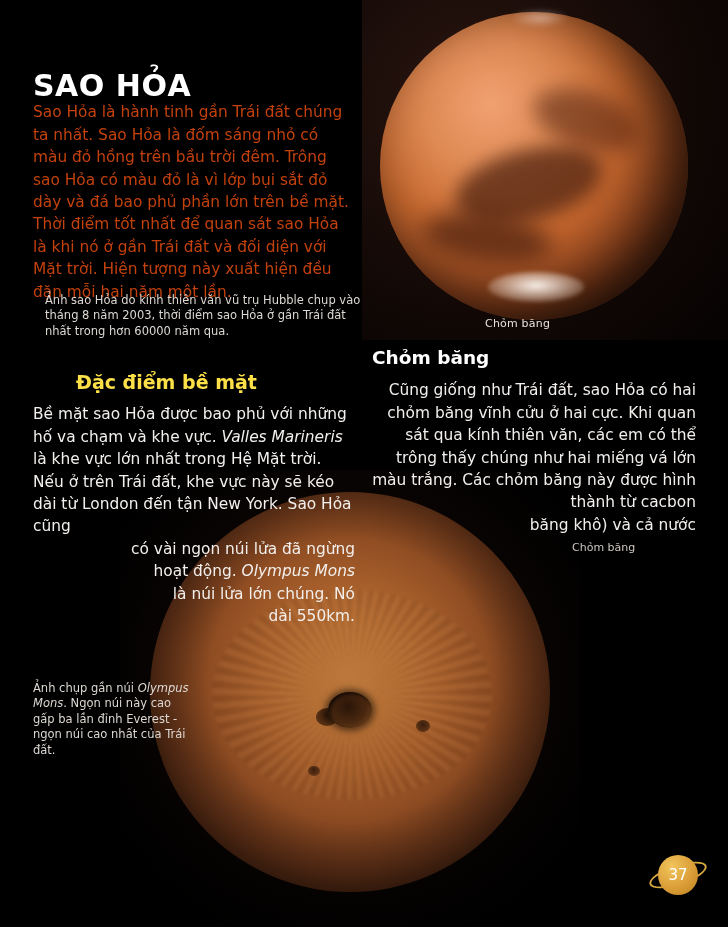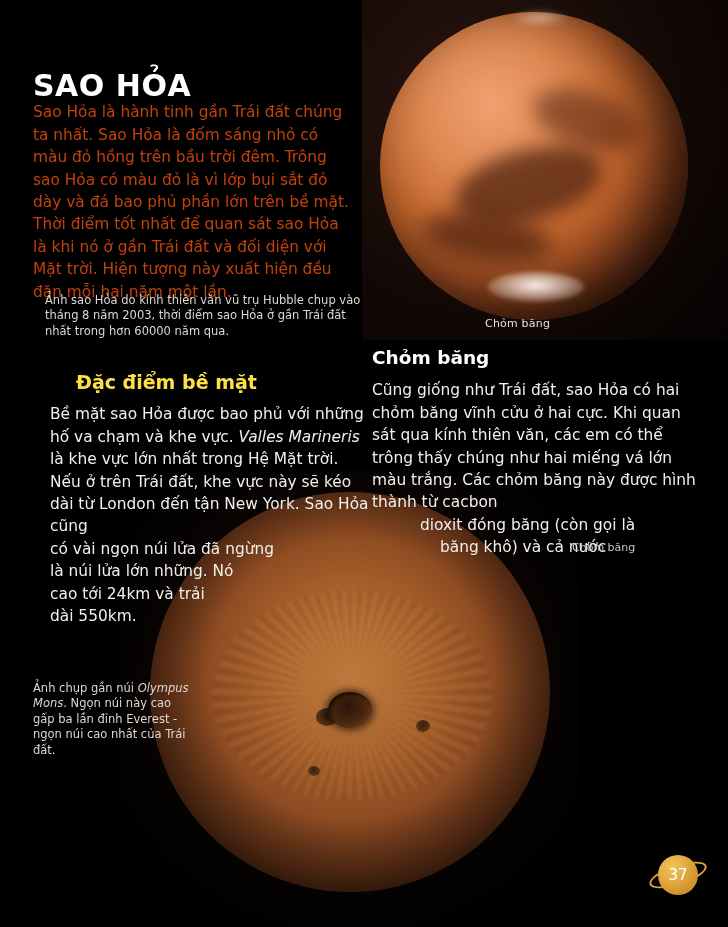--- a/index.html
+++ b/index.html
@@ -222,28 +222,28 @@
     position: absolute;
     left: 33px;
     top: 355px;
     font-size: 19px;
     font-weight: 700;
     color: #fde047;
     margin-left: 43px;
   }
   .body-surface {
     position: absolute;
-    left: 50px;
+    left: 33px;
     top: 388px;
     width: 322px;
     font-size: 15.4px;
     line-height: 22.4px;
     color: #f2efec;
   }
-  .body-surface .narrow { display: block; }
+  .body-surface .narrow { display: block; text-align: right; }
   .caption-oly {
     position: absolute;
     left: 33px;
     top: 669px;
     width: 160px;
     font-size: 11.5px;
     line-height: 15.5px;
     color: #ddd8d3;
   }
   .h2-caps {
@@ -255,21 +255,21 @@
     color: #ffffff;
   }
   .body-caps {
     position: absolute;
     left: 372px;
     top: 364px;
     width: 324px;
     font-size: 15.4px;
     line-height: 22.4px;
     color: #f2efec;
-    text-align: left;
+    text-align: right;
   }
   .body-caps .indent-1 { display: block; padding-left: 48px; }
   .body-caps .indent-2 { display: block; padding-left: 68px; }
   .body-caps .indent-3 { display: block; padding-left: 86px; }
   .cap-label-2 {
     position: absolute;
     left: 572px;
     top: 541px;
     font-size: 11px;
     color: #cdc6c0;
@@ -342,37 +342,36 @@
   <h1 class="title">SAO HỎA</h1>
 
   <p class="intro">Sao Hỏa là hành tinh gần Trái đất chúng ta nhất. Sao Hỏa là đốm sáng nhỏ có màu đỏ hồng trên bầu trời đêm. Trông sao Hỏa có màu đỏ là vì lớp bụi sắt đỏ dày và đá bao phủ phần lớn trên bề mặt. Thời điểm tốt nhất để quan sát sao Hỏa là khi nó ở gần Trái đất và đối diện với Mặt trời. Hiện tượng này xuất hiện đều đặn mỗi hai năm một lần.</p>
 
   <p class="caption-mars">Ảnh sao Hỏa do kính thiên văn vũ trụ Hubble chụp vào tháng 8 năm 2003, thời điểm sao Hỏa ở gần Trái đất nhất trong hơn 60000 năm qua.</p>
 
   <h2 class="h2-surface">Đặc điểm bề mặt</h2>
   <p class="body-surface">
     <span>Bề mặt sao Hỏa được bao phủ với những hố va chạm và khe vực. </span><em class="ital">Valles Marineris</em><span> là khe vực lớn nhất trong Hệ Mặt trời. Nếu ở trên Trái đất, khe vực này sẽ kéo dài từ London đến tận New York. Sao Hỏa cũng</span>
     <span class="narrow">có vài ngọn núi lửa đã ngừng</span>
-    <span class="narrow">là núi lửa lớn những. Nó</span>
-    <span class="narrow">cao tới 24km và trải</span>
+    <span class="narrow"><span>hoạt động. </span><em class="ital">Olympus Mons</em></span>
+    <span class="narrow">là núi lửa lớn chúng. Nó</span>
     <span class="narrow">dài 550km.</span>
   </p>
 
   <p class="caption-oly">
     <span>Ảnh chụp gần núi </span><em class="ital">Olympus Mons</em><span>. Ngọn núi này cao gấp ba lần đỉnh Everest - ngọn núi cao nhất của Trái đất.</span>
   </p>
 
   <h2 class="h2-caps">Chỏm băng</h2>
   <p class="body-caps">
     <span>Cũng giống như Trái đất, sao Hỏa có hai</span>
     <span>chỏm băng vĩnh cửu ở hai cực. Khi quan sát</span>
     <span>qua kính thiên văn, các em có thể trông thấy</span>
     <span>chúng như hai miếng vá lớn màu trắng. Các</span>
     <span>chỏm băng này được hình thành từ cacbon</span>
-    <span class="indent-1">dioxit đóng băng (còn gọi là</span>
     <span class="indent-2">băng khô) và cả nước</span>
   </p>
   <div class="cap-label-2">Chỏm băng</div>
 
   <div class="page-badge">
     <div class="badge-ring"></div>
     <div class="badge-circle">37</div>
   </div>
 
 </div>

